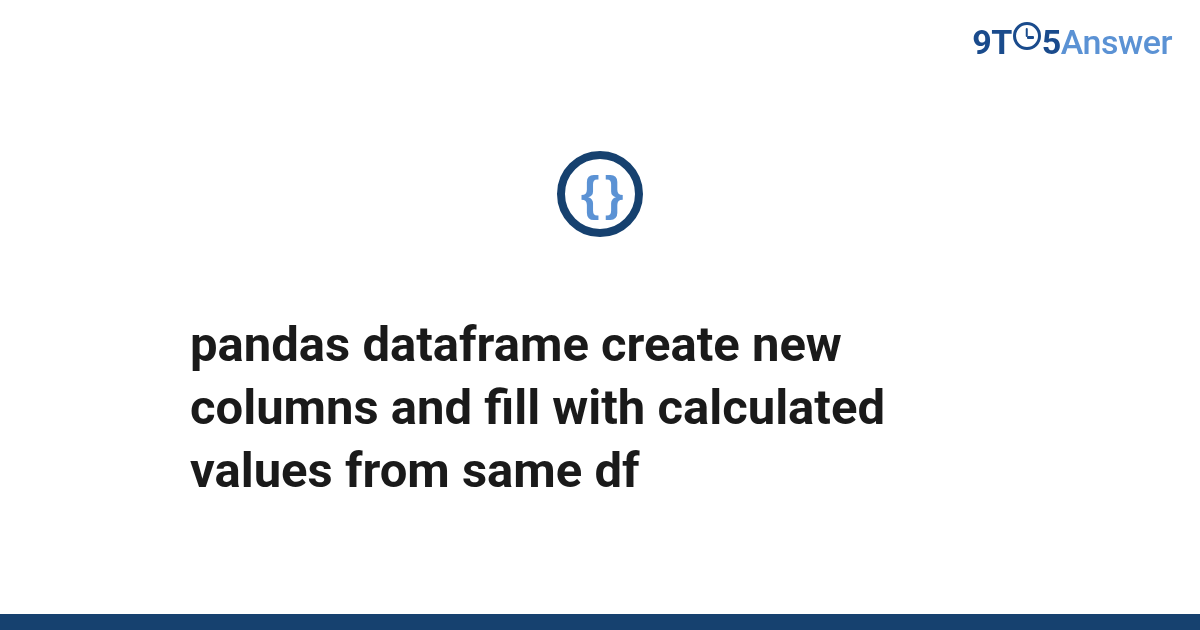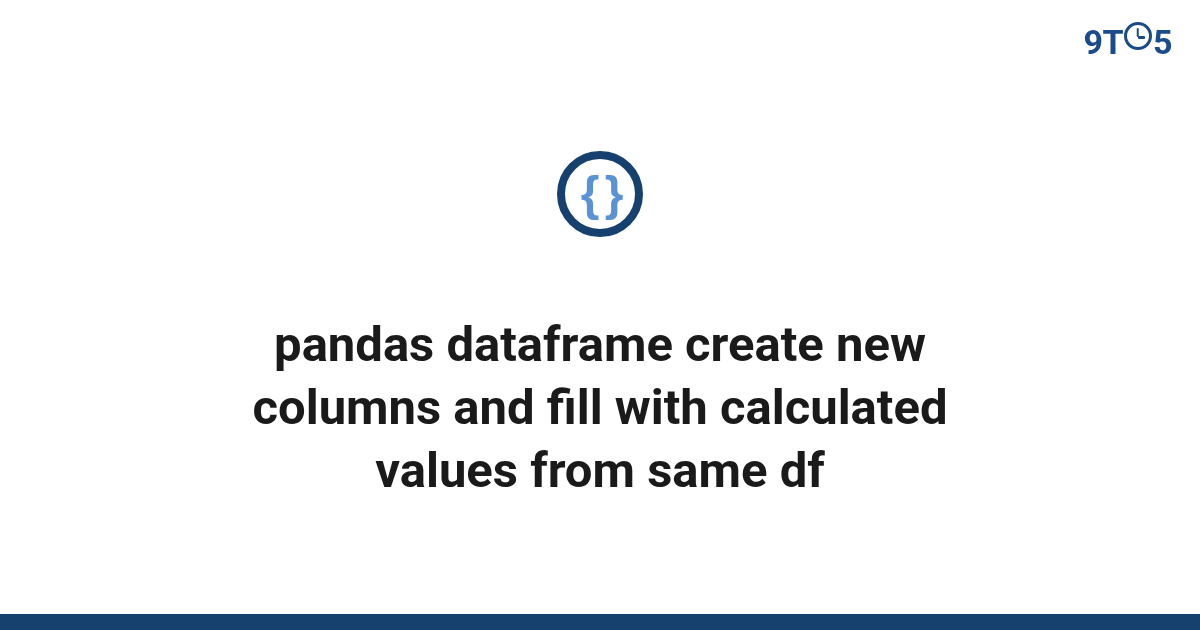--- a/index.html
+++ b/index.html
@@ -97,21 +97,21 @@
       font-weight: 800;
       color: #5b92d4;
       letter-spacing: -4px;
       line-height: 1;
       font-family: "Segoe UI", Arial, sans-serif;
     }
     .title {
       font-size: 49px;
       font-weight: 700;
       color: #1a1a1a;
-      text-align: center;
+      text-align: left;
       line-height: 1.28;
       max-width: 900px;
       padding: 0 40px;
       margin-top: 33px;
     }
     .bottom-bar {
       position: absolute;
       bottom: 0;
       left: 0;
       width: 100%;
@@ -119,20 +119,21 @@
       background: #16416f;
     }
   </style>
 </head>
 <body>
 
 <div class="logo">
   <span class="logo-9t">9T</span>
   <span class="logo-clock"></span>
   <span class="logo-5">5</span>
+  <span class="logo-answer">Answer</span>
 </div>
 
 <div class="content">
   <div class="icon-circle">
     <span class="braces">{ }</span>
   </div>
   <h1 class="title">pandas dataframe create new columns and fill with calculated values from same df</h1>
 </div>
 
 <div class="bottom-bar"></div>

